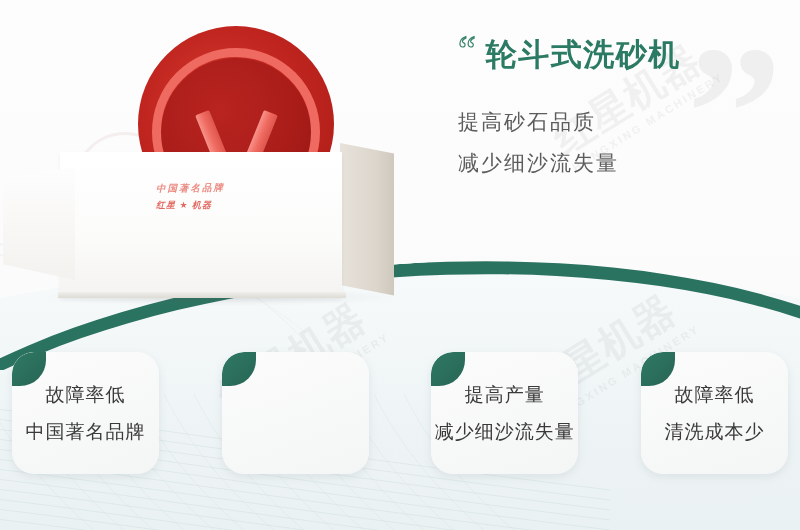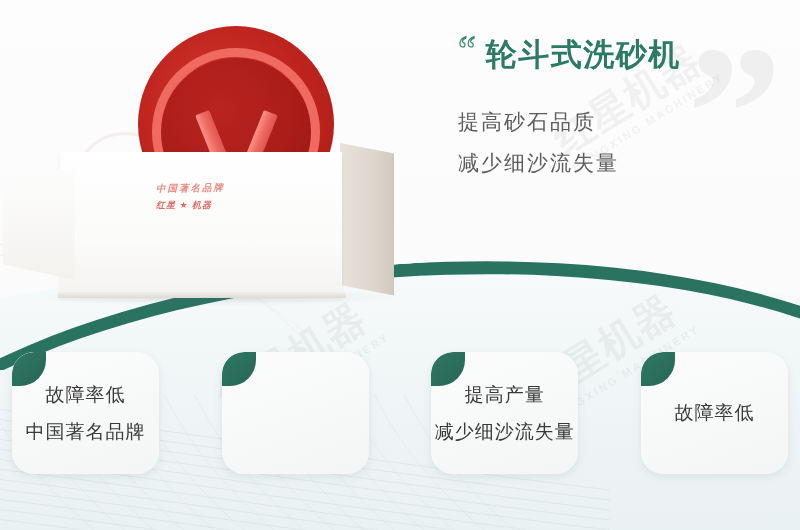--- a/index.html
+++ b/index.html
@@ -424,16 +424,17 @@
       <div class="leaf"></div>
     </div>
     <div class="card">
       <div class="leaf"></div>
       <div class="card-line">提高产量</div>
       <div class="card-line">减少细沙流失量</div>
     </div>
     <div class="card">
       <div class="leaf"></div>
       <div class="card-line">故障率低</div>
+      <div class="card-line">清洗成本少</div>
     </div>
   </div>
 
 </div>
 
 </body></html>

